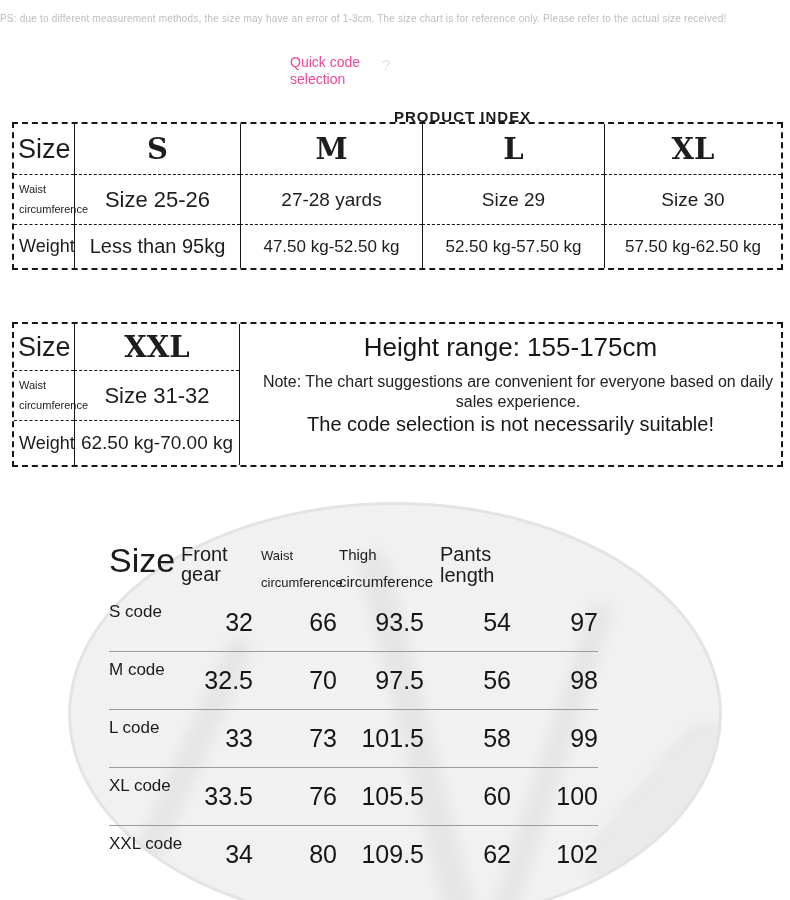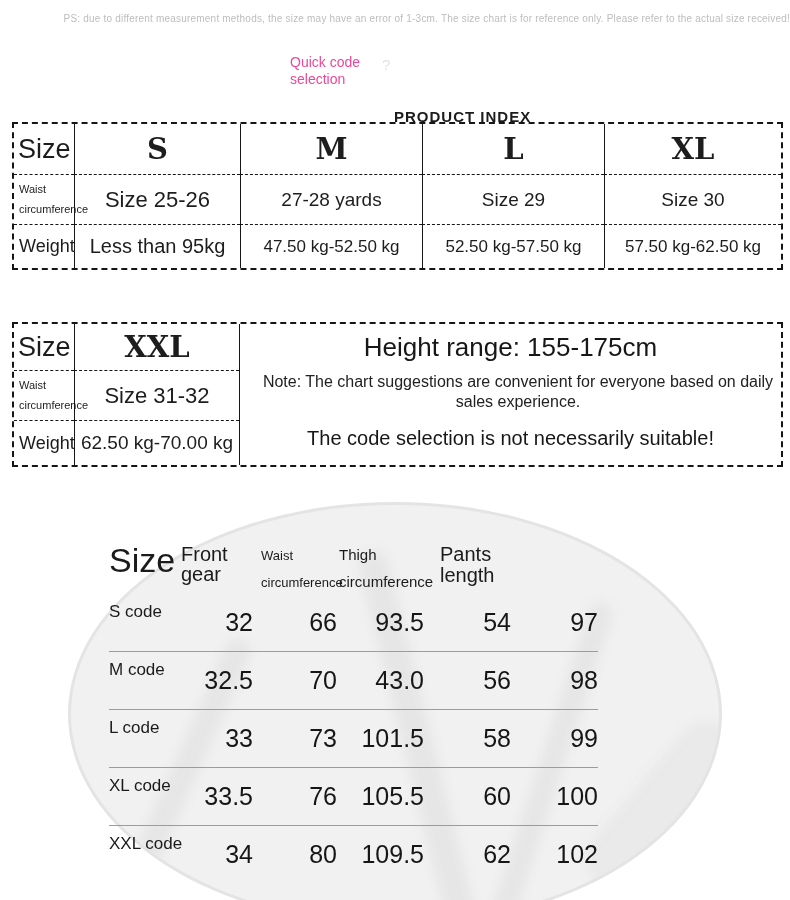--- a/index.html
+++ b/index.html
@@ -1,20 +1,20 @@
 <!DOCTYPE html>
 <html><head>
 <meta charset="utf-8">
 <style>
   html,body{margin:0;padding:0;background:#fff;}
   .page{position:relative;width:790px;height:900px;background:#fff;overflow:hidden;
         font-family:"Liberation Sans",sans-serif;color:#1f1f1f;}
 
   
-  .notice{position:absolute;top:13px;left:0;width:100%;text-align:right;
+  .notice{position:absolute;top:13px;left:0;width:100%;text-align:left;
           font-size:10px;color:#bdbdbd;letter-spacing:.2px;}
 
   
   .quick{position:absolute;left:290px;top:54px;width:92px;font-size:14px;
          color:#ec4899;line-height:1.18;}
   .ghost{position:absolute;left:382px;top:56px;font-size:15px;color:#e2e2e2;}
   .pindex{position:absolute;left:394px;top:60px;font-size:15px;font-weight:700;
           color:#1c1c1c;letter-spacing:1px;margin-top:48px;}
 
   
@@ -32,21 +32,21 @@
   .hl{border-top:1.5px dashed #161616;}
   .corner{font-size:27px;justify-content:flex-start;padding-left:4px;}
   .szletter{font-family:"DejaVu Serif",serif;font-size:29px;font-weight:600;}
   .wlabel{font-size:11px;line-height:1.8;justify-content:flex-start;padding-left:5px;}
   .wtlabel{font-size:18px;justify-content:flex-start;padding-left:5px;}
   .fs22{font-size:22px;} .fs19{font-size:19px;} .fs20{font-size:20px;} .fs17{font-size:17px;text-align:center;}
   .merged{grid-column:3;grid-row:1/4;display:block;border-left:1.5px solid #161616;
           padding:8px 14px 0 14px;box-sizing:border-box;text-align:center;}
   .hr-title{font-size:26px;color:#171717;}
   .hr-note{font-size:16px;line-height:1.25;margin-top:9px;color:#222;width:528px;}
-  .hr-em{font-size:20px;color:#171717;margin-top:15px;}
+  .hr-em{font-size:20px;color:#171717;margin-top:1px;}
 
   
   .circle{position:absolute;left:68px;top:502px;width:654px;height:424px;
           border-radius:50%;background:#f1f1f1;border:3px solid #e4e4e4;
           box-sizing:border-box;overflow:hidden;}
   .streak{position:absolute;background:rgba(190,190,190,.22);filter:blur(6px);
           border-radius:40px;}
   .s1{left:90px;top:120px;width:26px;height:340px;transform:rotate(24deg);}
   .s2{left:330px;top:40px;width:30px;height:380px;transform:rotate(-14deg);}
   .s3{left:470px;top:90px;width:24px;height:330px;transform:rotate(18deg);}
@@ -137,21 +137,21 @@
       <div class="st-num">66</div>
       <div class="st-num">93.5</div>
       <div class="st-num">54</div>
       <div class="st-num">97</div>
     </div>
 
     <div class="st-grid st-row">
       <div class="st-label">M code</div>
       <div class="st-num">32.5</div>
       <div class="st-num">70</div>
-      <div class="st-num">43.0</div>
+      <div class="st-num">97.5</div>
       <div class="st-num">56</div>
       <div class="st-num">98</div>
     </div>
 
     <div class="st-grid st-row">
       <div class="st-label">L code</div>
       <div class="st-num">33</div>
       <div class="st-num">73</div>
       <div class="st-num">101.5</div>
       <div class="st-num">58</div>

